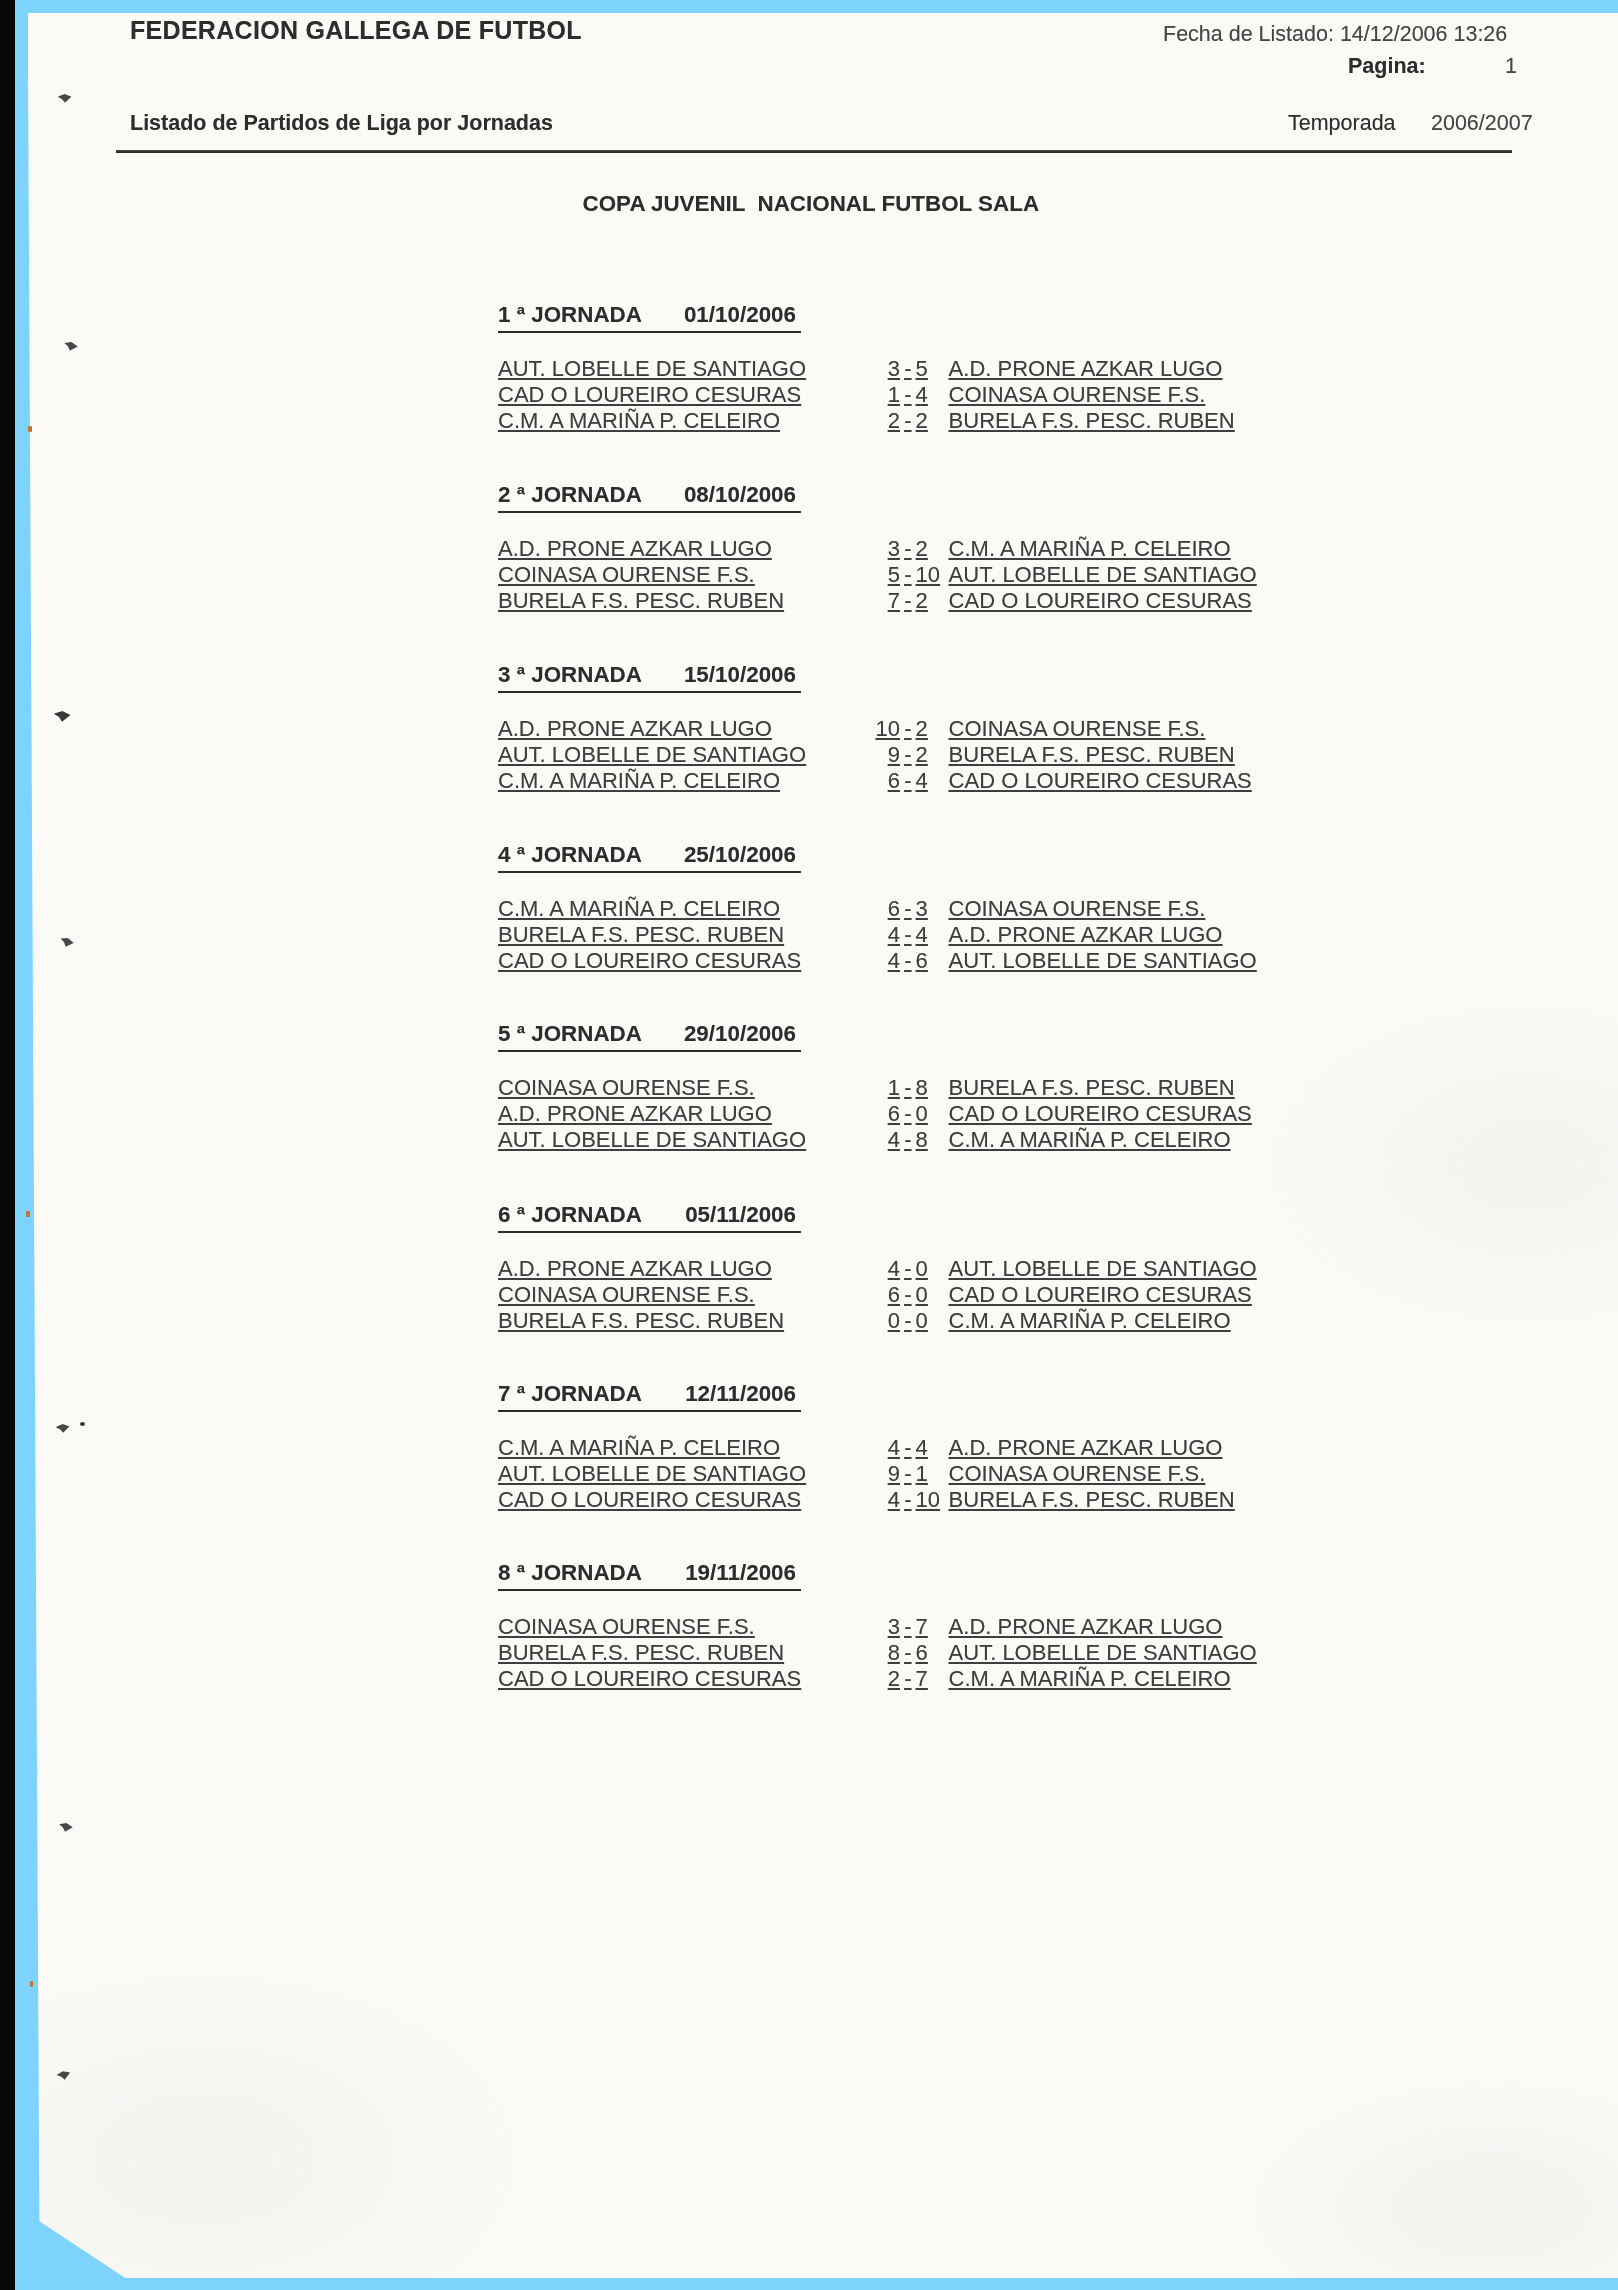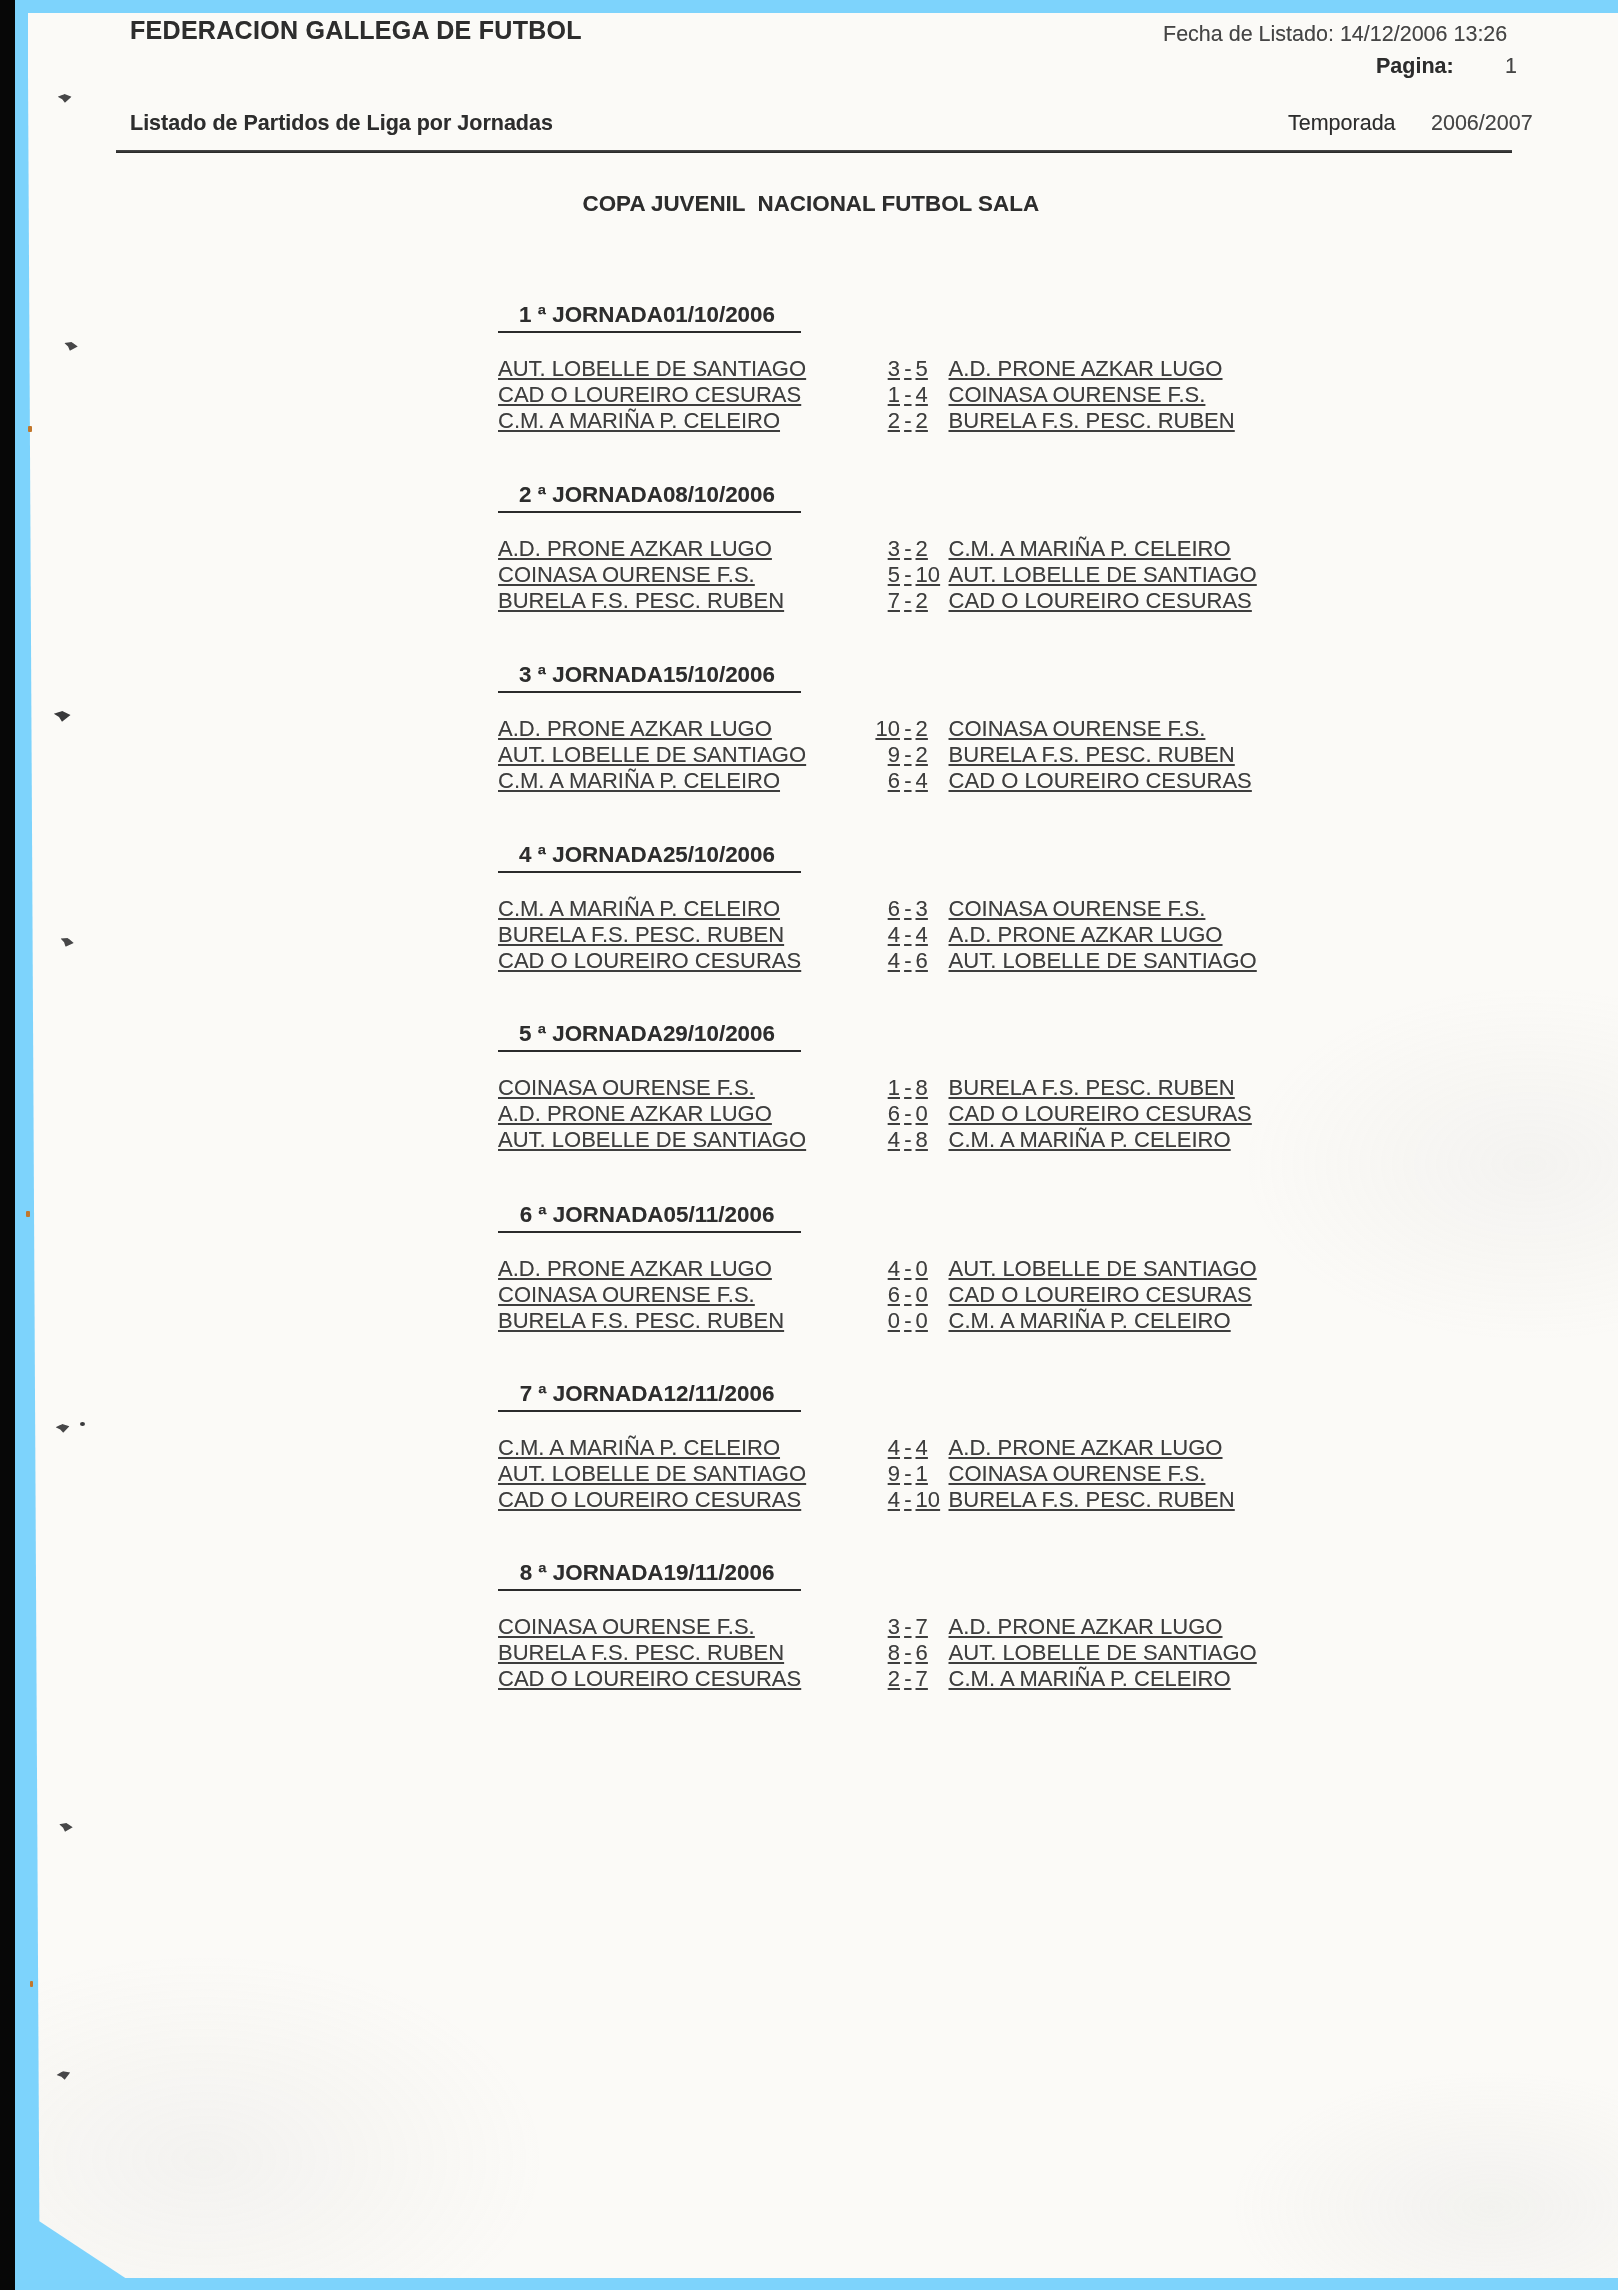--- a/index.html
+++ b/index.html
@@ -21,38 +21,38 @@
       radial-gradient(488px 293px at 176px 2146px, rgba(180,180,174,0.10), rgba(180,180,174,0) 70%),
       radial-gradient(371px 195px at 1463px 2194px, rgba(186,186,180,0.12), rgba(186,186,180,0) 70%),
       #fbfaf7;
     clip-path: polygon(0 0, 100% 0, 100% 100%, 98px 100%, 11.7px calc(100% - 57px));
     z-index:1;
   }
   .content { position:absolute; inset:0; z-index:2; color:#3e3e3e; text-shadow:0 0 0.5px rgba(90,90,90,0.45); }
 
   .org-title    { position:absolute; left:115px; top:15.6px;  font-size:25px; font-weight:bold; color:#2d2d2d; letter-spacing:0.3px; }
   .fecha-line   { position:absolute; left:1148px; top:22.4px; font-size:21.5px; color:#454545; white-space:pre; }
-  .pagina-label { position:absolute; left:1361px; top:54px; font-size:21.5px; font-weight:bold; color:#2d2d2d; }
+  .pagina-label { position:absolute; left:1333px; top:54px; font-size:21.5px; font-weight:bold; color:#2d2d2d; }
   .pagina-value { position:absolute; left:1458px; top:54px; width:44px; text-align:right; font-size:21.5px; color:#454545; }
   .listado      { position:absolute; left:115px; top:111px; font-size:21.5px; font-weight:bold; color:#2d2d2d; }
   .temp-label   { position:absolute; left:1273px; top:111px; font-size:21.5px; font-weight:normal; color:#2d2d2d; }
   .temp-value   { position:absolute; left:1416px; top:111px; font-size:21.5px; color:#454545; }
   .header-rule  { position:absolute; left:101px; top:150px; width:1396px; height:2.9px;
                   background:linear-gradient(#4a4a4a,#242424); }
 
   .copa-title {
     position:absolute; left:0; top:191px; width:1619px;
     text-align:center; transform:translateX(-13.7px);
     font-size:22.4px; font-weight:bold; color:#2d2d2d; white-space:pre;
   }
 
   #jornadas-container { position:absolute; inset:0; }
   .jornada { position:absolute; left:483px; width:917px; }
   .jornada-header {
-    display:inline-flex; justify-content:center; align-items:baseline;
+    display:inline-flex; justify-content:space-between; align-items:baseline;
     min-width:298px; padding-bottom:2.9px; padding-right:4.9px;
     border-bottom:2.9px solid #2b2b2b;
     font-size:22.4px; font-weight:bold; color:#2d2d2d; white-space:pre;
   }
   .matches { margin-top:23.4px;text-decoration:underline; }
   .match-row {
     display:grid; grid-template-columns:375px 27px 15.6px 33px auto;
     font-size:22px; line-height:26px; color:#3e3e3e; white-space:pre;
   }
   .home { text-align:left; }

